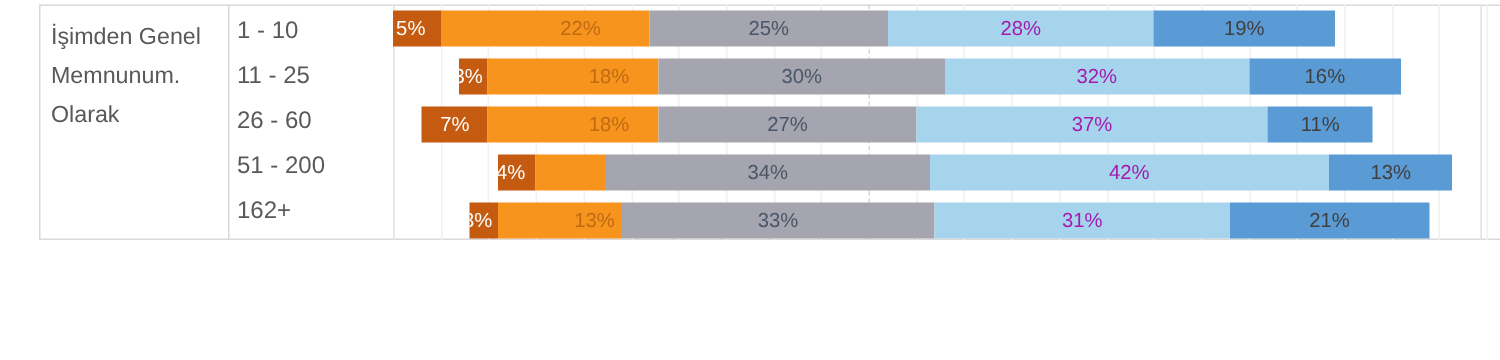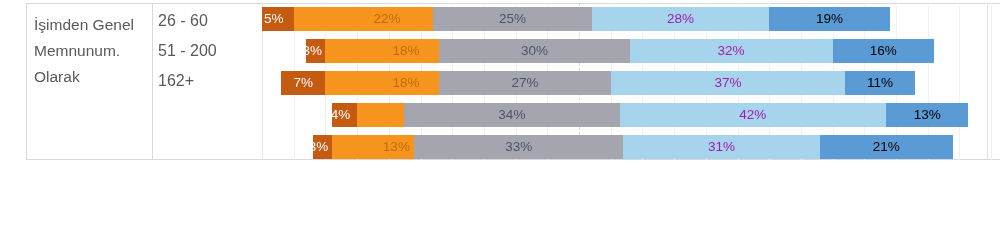--- a/index.html
+++ b/index.html
@@ -70,39 +70,41 @@
     font-size:13.5px;line-height:24px;
     text-align:center;color:#404b5a;
     overflow:hidden;
     box-sizing:border-box;
   }
   .seg span{display:block;width:100%;overflow:visible;}
   .seg.s1{color:#ffffff;}
   .seg.s2{color:#c06a12;padding-left:47px;}
   .seg.s3{color:#4a5565;}
   .seg.s4{color:#a21caf;}
-  .seg.s5{color:#000000;}
+  .seg.s5{color:#404040;}
   .seg.narrow span{margin-left:-4px;}
 </style>
 </head>
 <body>
 
 <div class="screen">
 
   <div class="frame"></div>
 
   <div class="rowgroup-label">
     <div>İşimden Genel</div>
     <div>Memnunum.</div>
     <div>Olarak</div>
   </div>
 
   <div class="vdiv" id="divider-left" style="left: 140px;"></div>
 
   <div class="cat-col">
+    <div class="cat-cell">1 - 10</div>
+    <div class="cat-cell">11 - 25</div>
     <div class="cat-cell">26 - 60</div>
     <div class="cat-cell">51 - 200</div>
     <div class="cat-cell">162+</div>
   </div>
 
   <div class="vdiv" id="divider-right" style="left: 250px;"></div>
 
   <div class="plot">
     <div class="axisline"></div>
     <div id="gridlines">

